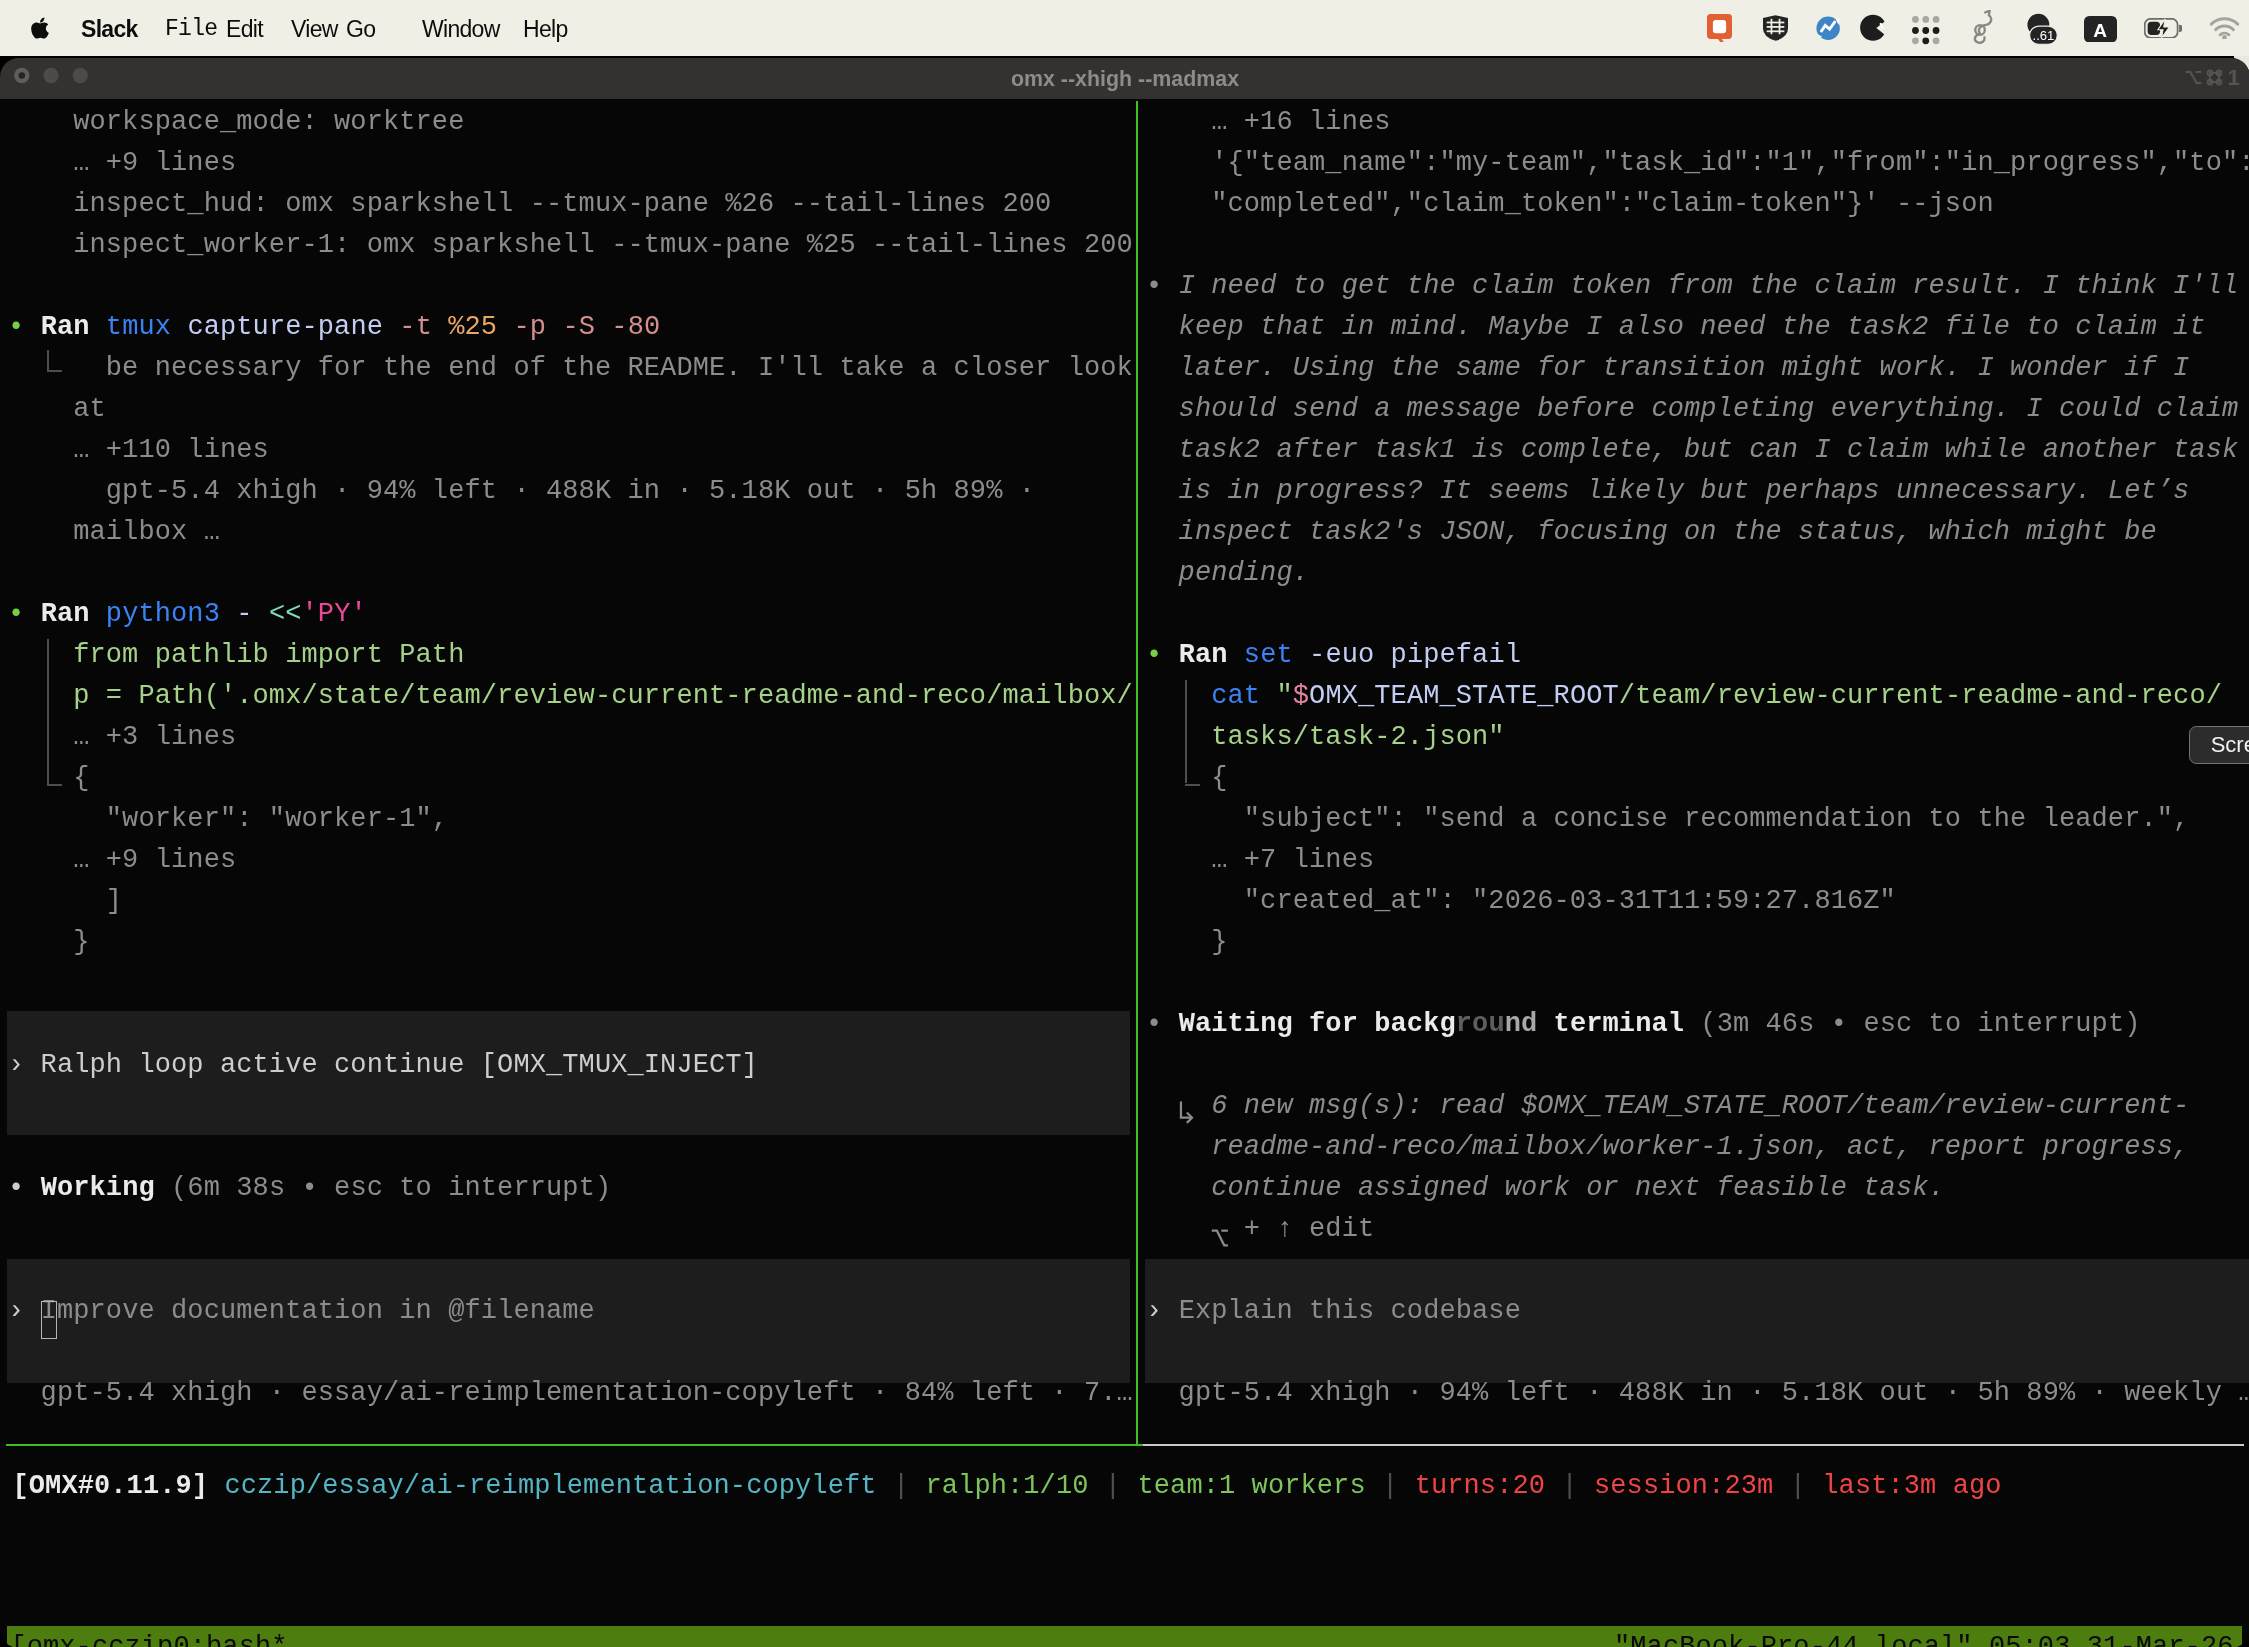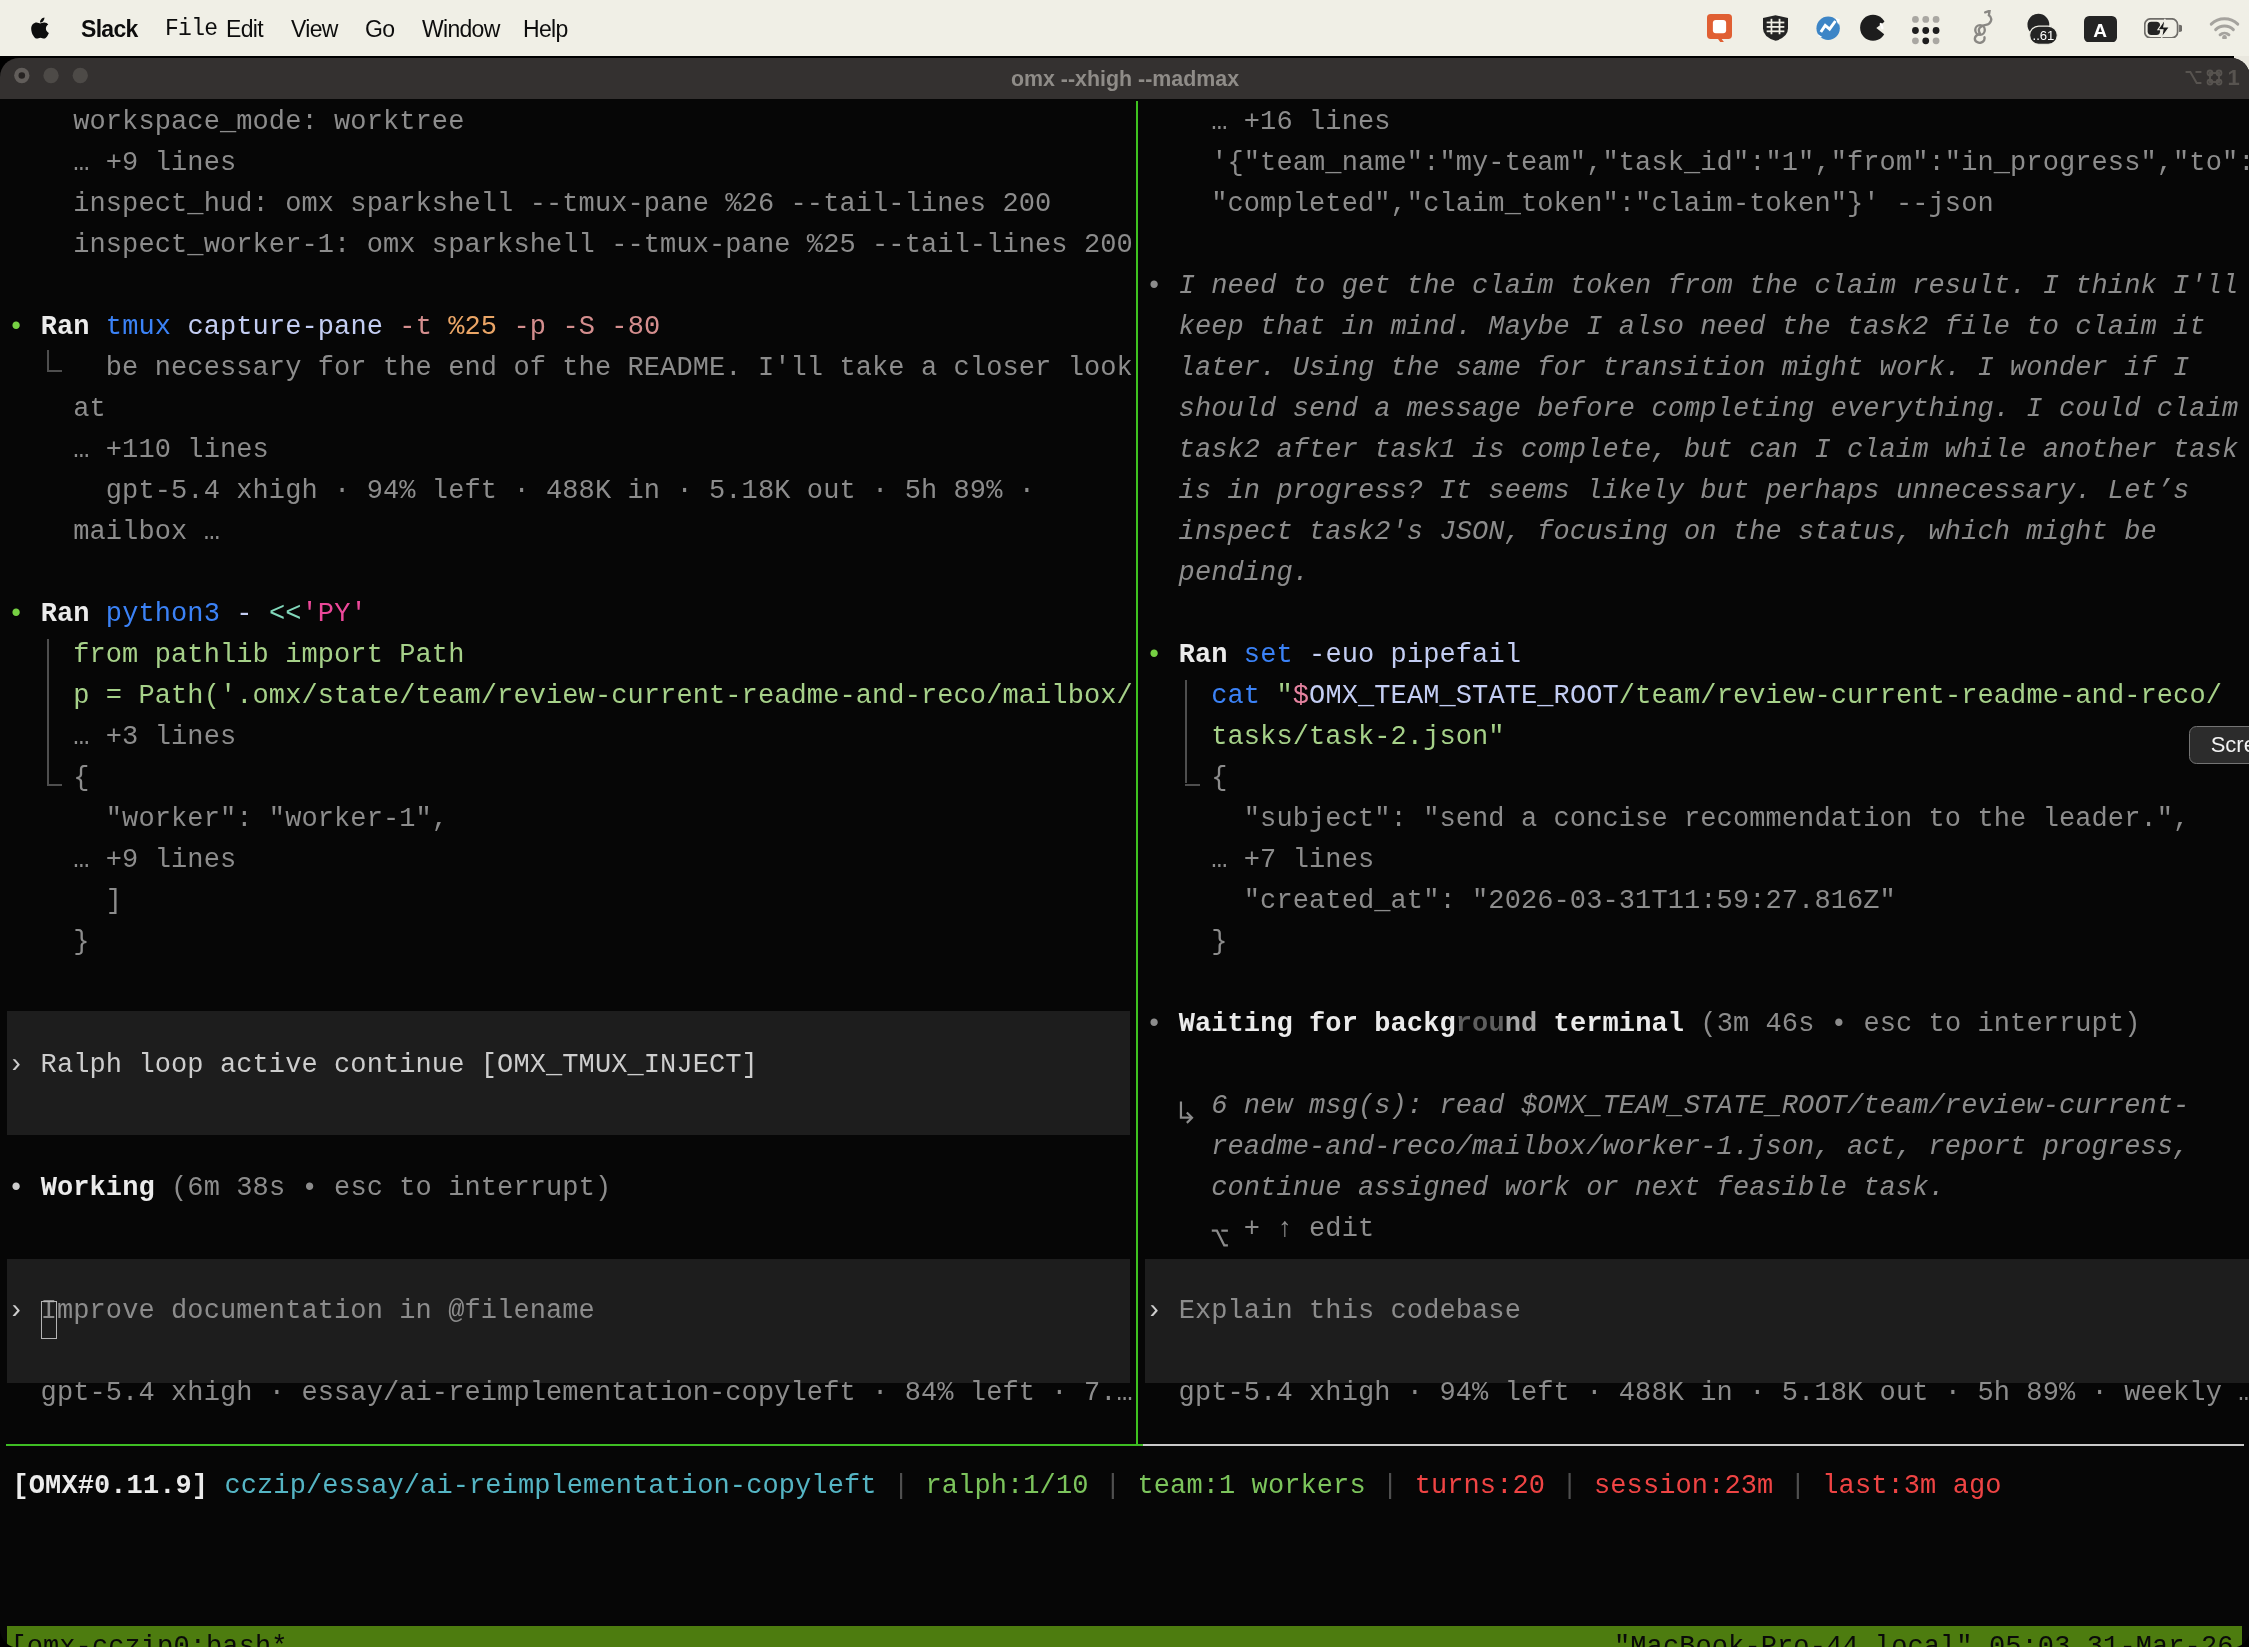--- a/index.html
+++ b/index.html
@@ -140,21 +140,21 @@
   <div class="scre">Scre</div>
 </div>
 <div class="menubar"></div>
 <svg class="ic" style="left:30px;top:15.5px;height:24px" width="20" height="24" viewBox="0 0 384 512">
     <path fill="#0d0d0d" d="M318.7 268.7c-.2-36.7 16.4-64.4 50-84.8-18.8-26.9-47.2-41.7-84.7-44.6-35.5-2.8-74.3 20.7-88.5 20.7-15 0-49.4-19.7-76.4-19.7C63.3 141.2 4 184.8 4 273.5q0 39.3 14.4 81.2c12.8 36.7 59 126.7 107.2 125.2 25.2-.6 43-17.9 75.8-17.9 31.8 0 48.3 17.9 76.4 17.9 48.6-.7 90.4-82.5 102.6-119.3-65.2-30.7-61.7-90-61.7-91.9zm-56.6-164.2c27.3-32.4 24.8-61.9 24-72.5-24.1 1.4-52 16.4-67.9 34.9-17.5 19.8-27.8 44.3-25.6 71.9 26.1 2 49.9-11.4 69.5-34.3z"></path>
   </svg>
 <div class="mi" style="left:81px;font-weight:bold;">Slack</div>
 <div class="mi" style="left:165px;font-family:Liberation Mono, monospace;">File</div>
 <div class="mi" style="left:226px;">Edit</div>
 <div class="mi" style="left:291px;">View</div>
-<div class="mi" style="left:365px;">Go</div>
+<div class="mi" style="left:346px;">Go</div>
 <div class="mi" style="left:422px;">Window</div>
 <div class="mi" style="left:523px;">Help</div>
 <svg class="ic" style="left:1707px;top:14px" width="25" height="28" viewBox="0 0 34 38">
 <path d="M5 0h24a5 5 0 0 1 5 5v24a5 5 0 0 1-5 5h-9l3 4h-5l-3-4H5a5 5 0 0 1-5-5V5a5 5 0 0 1 5-5z" fill="#e05f33"></path>
 <rect x="8" y="8" width="18" height="18" rx="4" fill="#fff"></rect>
   </svg>
 <svg class="ic" style="left:1763px;top:14.8px" width="25" height="26" viewBox="0 0 34 35">
 <path d="M17 0 L34 4 V18 Q34 30 17 35 Q0 30 0 18 V4 Z" fill="#242424"></path>
 <g stroke="#f0efe6" stroke-width="2.4">
       <line x1="5" y1="10" x2="29" y2="10"></line>

